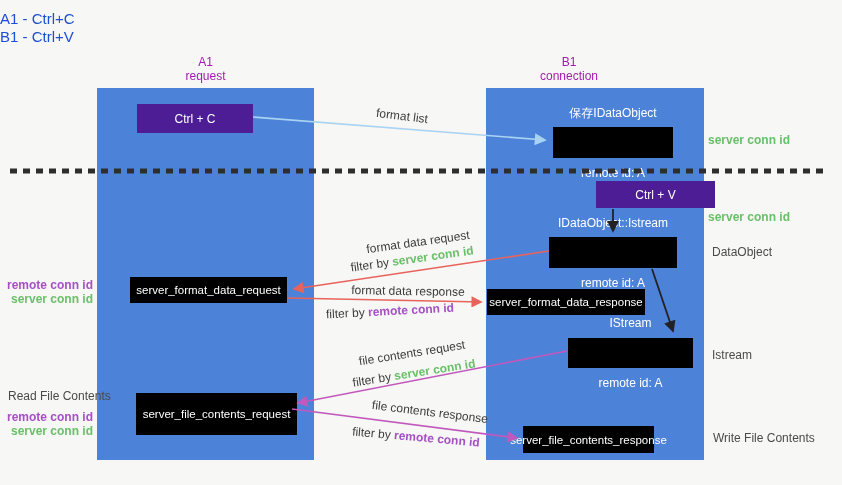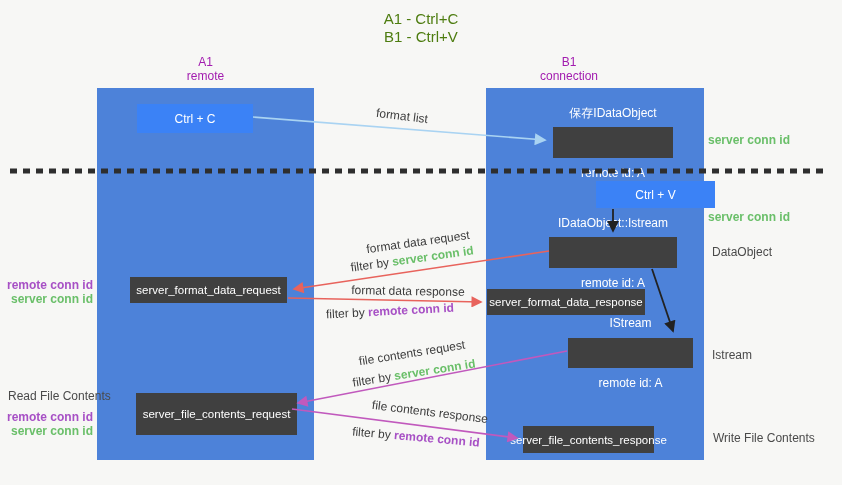--- a/index.html
+++ b/index.html
@@ -11,37 +11,37 @@
   }
   .panel { position:absolute; background:#4d82d9; z-index:1; }
   #panel-left  { left:97px;  top:88px; width:217px; height:372px; }
   #panel-right { left:486px; top:88px; width:218px; height:372px; }
 
   .node {
     position:absolute; z-index:3; display:flex; flex-direction:column;
     align-items:center; justify-content:center; color:#ffffff;
     font-size:12px; line-height:14px; text-align:center; white-space:nowrap;
   }
-  .green  { background:#3b82f6; }
-  .orange { background:#404040;gap:46px; }
+  .green  { background:#4c1d95; }
+  .orange { background:#000000;gap:46px; }
   .mono-label { font-size:11.5px; }
 
   #node-ctrl-c      { left:137px; top:104px; width:116px; height:29px; }
   #node-save        { left:553px; top:127px; width:120px; height:31px; }
   #node-ctrl-v      { left:554px; top:181px; width:119px; height:27px;margin-left:42px; }
   #node-getdata     { left:549px; top:237px; width:128px; height:31px; }
   #node-format-req  { left:130px; top:277px; width:157px; height:26px; }
   #node-format-resp { left:487px; top:289px; width:158px; height:26px; }
   #node-istream     { left:568px; top:338px; width:125px; height:30px; }
   #node-file-req    { left:128px; top:393px; width:161px; height:42px;margin-left:8px; }
   #node-file-resp   { left:523px; top:426px; width:131px; height:27px; }
 
   .title {
     position:absolute; left:0; top:10px; width:842px; z-index:2;
-    text-align:center; font-size:15px; line-height:18px; color:#4d7c0f;
+    text-align:left; font-size:15px; line-height:18px; color:#1d4ed8;
   }
   .lane-header {
     position:absolute; top:55px; z-index:2; text-align:center;
     font-size:12px; line-height:14px; color:#a21caf;
   }
   #header-left  { left:97px;  width:217px; }
   #header-right { left:460px; width:218px; }
 
   .side-label { position:absolute; z-index:4; font-size:12px; line-height:14px;
                 color:#4a4a4a; white-space:nowrap; }
@@ -78,21 +78,21 @@
 
 <div class="stage">
 
   <div class="title">
     <div>A1 - Ctrl+C</div>
     <div>B1 - Ctrl+V</div>
   </div>
 
   <div class="lane-header" id="header-left">
     <div>A1</div>
-    <div>remote</div>
+    <div>request</div>
   </div>
   <div class="lane-header" id="header-right">
     <div>B1</div>
     <div>connection</div>
   </div>
 
   <div class="panel" id="panel-left"></div>
   <div class="panel" id="panel-right"></div>
 
   <div class="node green" id="node-ctrl-c">

